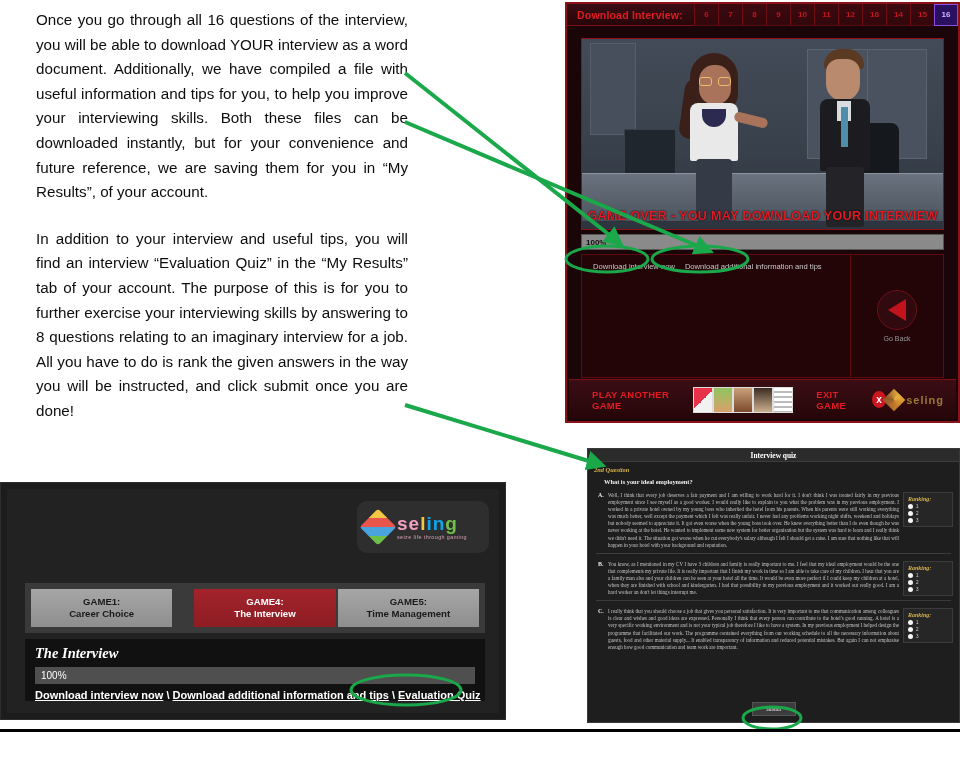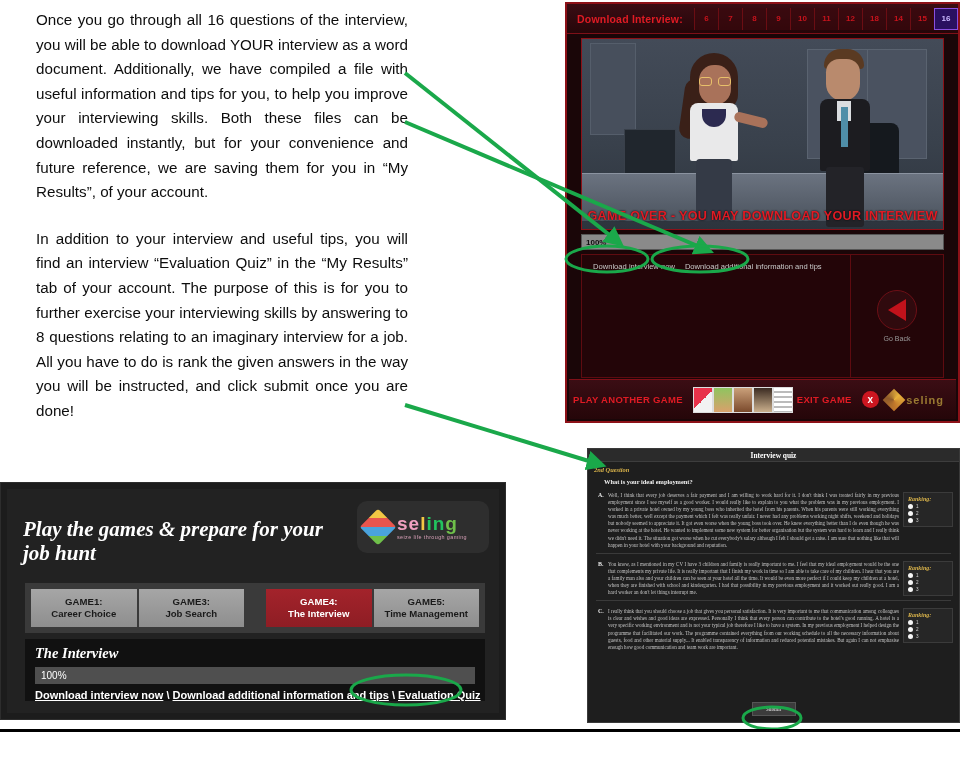--- a/index.html
+++ b/index.html
@@ -30,21 +30,21 @@
   .footer .f-page { position:absolute; left:238px; top:0; font-weight:normal; }
   .footer .f-page b { font-weight:bold; }
   .footer .f-right { position:absolute; right:6px; top:0; font-weight:bold; }
 
   
   .game-shot {
     position:absolute; left:565px; top:2px; width:395px; height:421px;
     background:#1a0608; border:2px solid #8d1118; overflow:hidden;
   }
   .gs-topbar {
-    position:absolute; left:0; top:0; width:100%; height:30px;
+    position:absolute; left:0; top:0; width:100%; height:22px;
     background:linear-gradient(#3a0d14,#260609);
     border-bottom:1px solid #7e1018;
     display:flex; align-items:center;
   }
   .gs-topbar-title {
     color:#e01b24; font-weight:bold; font-size:10.5px; letter-spacing:.2px;
     margin-left:10px; width:120px;
   }
   .gs-qnums { display:flex; height:22px; align-items:stretch; }
   .gs-qnum {
@@ -148,21 +148,21 @@
   .gs-goback .tri {
     width:0;height:0; border-top:11px solid transparent; border-bottom:11px solid transparent;
     border-right:18px solid #c2121b;
   }
   .gs-goback .lbl { color:#9a9a9a; font-size:7px; margin-top:5px; }
   .gs-bottombar {
     position:absolute; left:2px; bottom:2px; right:2px; height:40px;
     background:linear-gradient(#3b0d14,#250609); border-top:1px solid #7e1018;
     display:flex; align-items:center;
   }
-  .gs-bottombar .bb-txt { color:#e01b24; font-size:9.5px; font-weight:bold; margin-left:4px; letter-spacing:.3px; }
+  .gs-bottombar .bb-txt { color:#e01b24; font-size:9.5px; font-weight:bold; margin-left:23px; letter-spacing:.3px; }
   .gs-thumbs { display:flex; margin-left:10px; }
   .gs-thumbs i { display:block; width:20px; height:26px; border:1px solid #ddd; }
   .gs-thumbs i:nth-child(1){background:linear-gradient(135deg,#e8324a 50%,#f2f2f2 50%);}
   .gs-thumbs i:nth-child(2){background:linear-gradient(180deg,#8fc45f,#d9a06b);}
   .gs-thumbs i:nth-child(3){background:linear-gradient(180deg,#caa07a,#7b4a2c);}
   .gs-thumbs i:nth-child(4){background:linear-gradient(180deg,#3b2b22,#cbb08d);}
   .gs-thumbs i:nth-child(5){background:repeating-linear-gradient(180deg,#fff 0 3px,#bbb 3px 5px);}
   .gs-xbtn {
     width:17px;height:17px;border-radius:50%;background:#cc1620;color:#fff;
     font-size:10px; font-weight:bold; display:flex;align-items:center;justify-content:center;
@@ -190,21 +190,21 @@
   }
   .portal-logo .dia{
     width:26px;height:26px;margin-left:8px;transform:rotate(45deg);
     background:
       linear-gradient(135deg,#f2c744 0 25%,#e8554d 25% 50%,#4aa3dc 50% 75%,#6fc04a 75% 100%);
     border-radius:3px;
   }
   .portal-logo .wm { margin-left:6px; }
   .portal-logo .wm .w1 { font-size:19px; font-weight:bold; letter-spacing:1px; line-height:19px; }
   .portal-logo .wm .w1 .a{color:#f0a0c0;} .portal-logo .wm .w1 .b{color:#f2c744;}
-  .portal-logo .wm .w1 .c{color:#22c55e;} .portal-logo .wm .w1 .d{color:#6fc04a;}
+  .portal-logo .wm .w1 .c{color:#0ea5e9;} .portal-logo .wm .w1 .d{color:#6fc04a;}
   .portal-logo .wm .w2 { font-size:5.4px; color:#d8a0b8; letter-spacing:.4px; margin-top:1px; }
   .game-tabs {
     position:absolute; left:18px; top:94px; right:14px; height:50px;
     display:flex; background:#3a3a3a; padding:6px; gap:2px;
   }
   .game-tab {
     flex:1; background:linear-gradient(#a6a6a6,#8e8e8e);
     display:flex; flex-direction:column; align-items:center; justify-content:center;
     color:#1a1a1a; font-size:9.6px; font-weight:bold; line-height:12px; text-align:center;
   }
@@ -366,38 +366,33 @@
     <div class="gs-logo">
       <div class="dia"></div>
       <div class="nm">seling</div>
     </div>
   </div>
 </div>
 
 <div class="portal-shot">
   <div class="portal-inner">
 
-    <div class="portal-title">Play the games &amp; prepare for your job hunt</div>
 
     <div class="portal-logo">
       <div class="dia"></div>
       <div class="wm">
         <div class="w1"><span class="a">se</span><span class="b">l</span><span class="c">in</span><span class="d">g</span></div>
         <div class="w2">seize life through gaming</div>
       </div>
     </div>
 
     <div class="game-tabs" id="game-tabs">
         <div class="game-tab">
           <div>GAME1:</div>
           <div>Career Choice</div>
-        </div>
-        <div class="game-tab">
-          <div>GAME3:</div>
-          <div>Job Search</div>
         </div>
         <div class="game-tab active">
           <div>GAME4:</div>
           <div>The Interview</div>
         </div>
         <div class="game-tab">
           <div>GAME5:</div>
           <div>Time Management</div>
         </div>
       </div>

